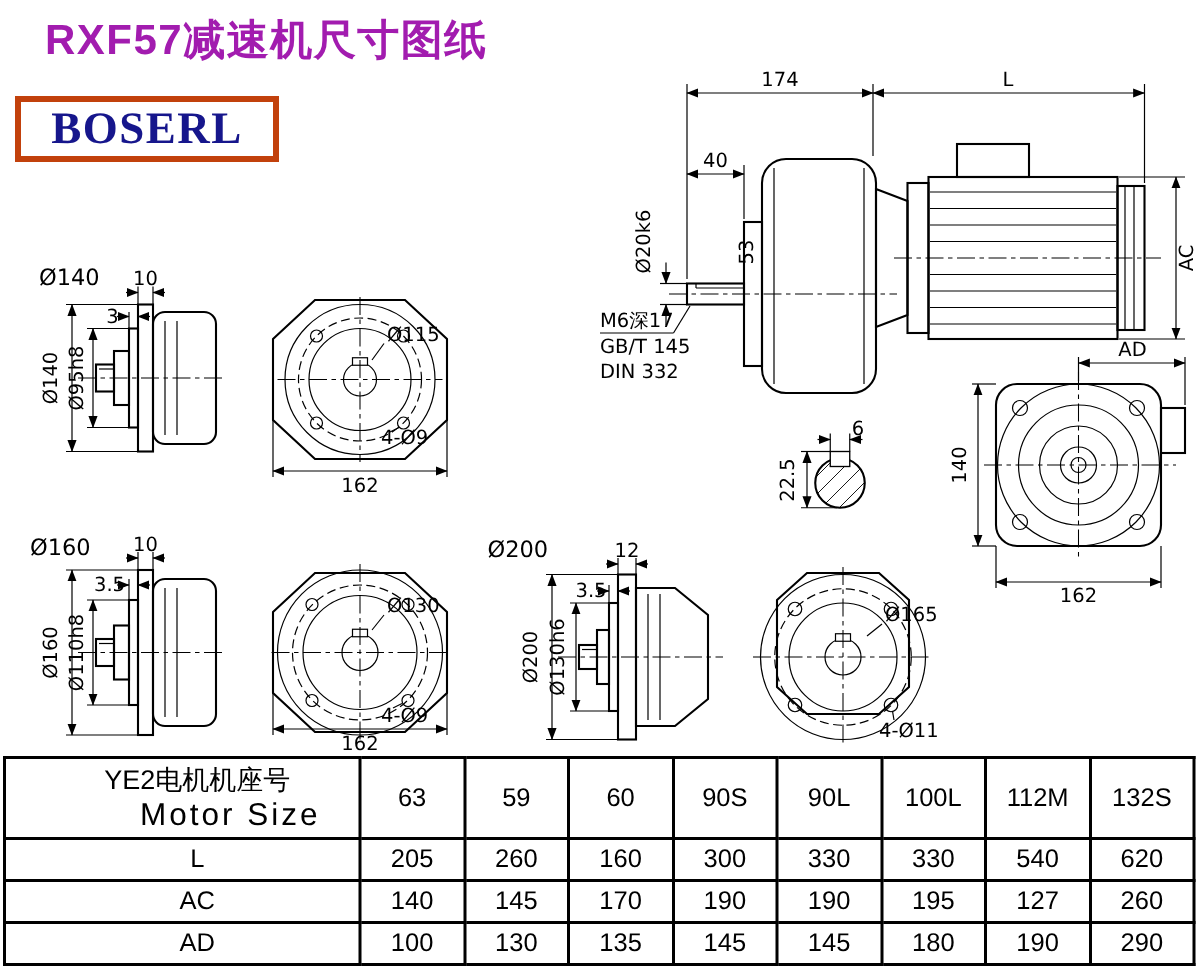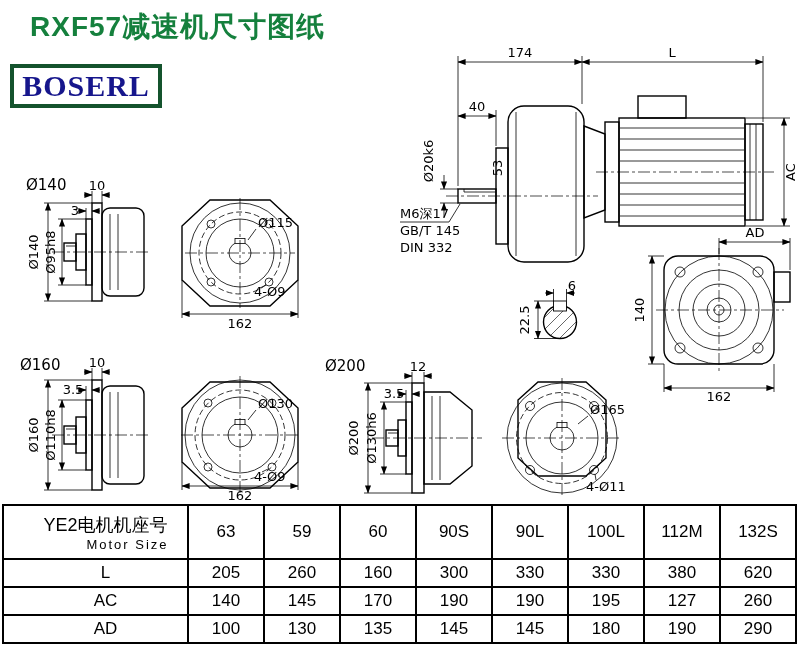--- a/index.html
+++ b/index.html
@@ -1,43 +1,43 @@
 <!DOCTYPE html>
 <html><head>
 <meta charset="utf-8">
 <style>
   * { margin:0; padding:0; box-sizing:border-box; }
   html,body { width:800px; height:646px; }
   body { position:relative; background:#fff; font-family:"Liberation Sans",sans-serif; overflow:hidden; color:#000; }
 
-  .title { position:absolute; left:30px; top:8px; font-size:28px; font-weight:bold; color:#15803d; letter-spacing:1px; }
-  .logo  { position:absolute; left:10px; top:64px; width:152px; height:44px; border:4px solid #14532d;
+  .title { position:absolute; left:30px; top:8px; font-size:28px; font-weight:bold; color:#a21caf; letter-spacing:1px; }
+  .logo  { position:absolute; left:10px; top:64px; width:176px; height:44px; border:4px solid #c2410c;
            color:#16168c; font-family:"Liberation Serif",serif; font-weight:bold; font-size:30px;
            display:flex; align-items:center; justify-content:center; background:#fff; letter-spacing:1px; }
 
   svg.drawing { position:absolute; left:0; top:0; }
   svg text { font-family:"DejaVu Sans","Liberation Sans",sans-serif; font-size:13px; fill:#000; }
   text.glabel { font-size:15px; }
   .o   { fill:none; stroke:#000; stroke-width:1.4; }
   .of  { fill:#fff; stroke:#000; stroke-width:1.4; }
   .t   { fill:none; stroke:#000; stroke-width:0.8; }
   .dim { fill:none; stroke:#000; stroke-width:0.8; }
   .arr2{ marker-start:url(#ar); marker-end:url(#ar); }
   .arrE{ marker-end:url(#ar); }
   .cl  { fill:none; stroke:#000; stroke-width:0.7; stroke-dasharray:12 3 3 3; }
   .dash{ fill:none; stroke:#000; stroke-width:0.8; stroke-dasharray:6 3; }
   .hatch{ stroke:#000; stroke-width:0.6; }
 
   table.size { position:absolute; left:2px; top:504px; width:795px; border-collapse:collapse;
                table-layout:fixed; text-align:center; }
   table.size td { border:2px solid #000; font-size:17px; height:28px; overflow:hidden; }
   table.size tr.hdr td { height:54px; }
-  td.c0 { width:185px;padding-left:20px; }
+  td.c0 { width:237px;padding-left:20px; }
   .hdr-cn { font-size:18px; }
-  .hdr-en { font-size:13px; letter-spacing:2px;margin-left:44px; }
+  .hdr-en { font-size:21px; letter-spacing:2px;margin-left:44px; }
 </style>
 </head>
 <body>
 
 <div class="title">RXF57减速机尺寸图纸</div>
 <div class="logo">BOSERL</div>
 
 <svg class="drawing" width="800" height="504" viewBox="0 0 800 504">
   <defs>
     <marker id="ar" viewBox="0 0 10 10" refX="9.5" refY="5" markerWidth="10" markerHeight="10" orient="auto-start-reverse">
@@ -374,21 +374,21 @@
     <td>132S</td>
   </tr>
   <tr>
     <td class="c0">L</td>
     <td>205</td>
     <td>260</td>
     <td>160</td>
     <td>300</td>
     <td>330</td>
     <td>330</td>
-    <td>380</td>
+    <td>540</td>
     <td>620</td>
   </tr>
   <tr>
     <td class="c0">AC</td>
     <td>140</td>
     <td>145</td>
     <td>170</td>
     <td>190</td>
     <td>190</td>
     <td>195</td>

